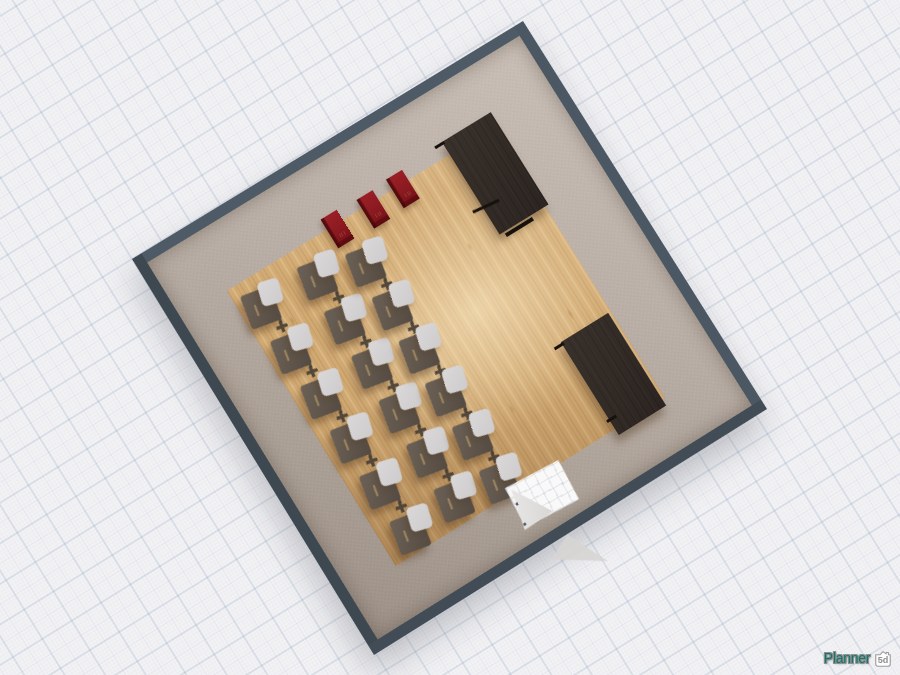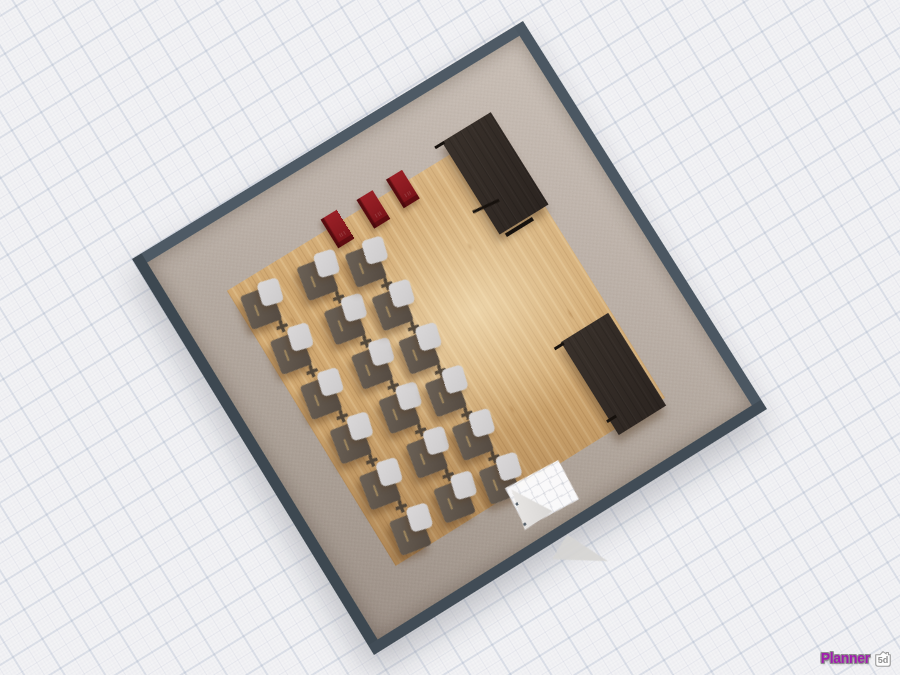--- a/index.html
+++ b/index.html
@@ -57,21 +57,21 @@
  background-image:
  repeating-linear-gradient(0deg,rgba(168,173,186,0.26) 0 1.2px,transparent 1.2px 10.5px),
  repeating-linear-gradient(90deg,rgba(168,173,186,0.26) 0 1.2px,transparent 1.2px 10.5px);}
 #leaf{position:absolute;left:190px;top:393px;width:37px;height:44px;
  background:linear-gradient(115deg,#eceae8,#d7d5d3);
  clip-path:polygon(30.5% 2.7%,94.6% 94.3%,3.8% 96.8%);filter:drop-shadow(-1px 1px 1.5px rgba(0,0,0,0.22));}
 .hinge{position:absolute;width:3px;height:3px;background:#4a5560;border-radius:50%;}
 #outtri{position:absolute;left:196px;top:459px;width:52px;height:50px;
  background:#d6d5d3;opacity:0.9;clip-path:polygon(56% 5%,95% 92%,6% 30%);}
 #wm{position:absolute;right:7px;bottom:7px;display:flex;align-items:center;gap:3px;}
-#wm .txt{font-size:14px;font-weight:bold;color:#a21caf;letter-spacing:-0.3px;
+#wm .txt{font-size:14px;font-weight:normal;color:#0f766e;letter-spacing:-0.3px;
  text-shadow:-1px -1px 0 #909090,1px -1px 0 #909090,-1px 1px 0 #909090,1px 1px 0 #909090,
  -1px 0 0 #909090,1px 0 0 #909090,0 -1px 0 #909090,0 1px 0 #909090,1px 2px 2px rgba(0,0,0,0.22);margin-left:24px;}
 </style></head><body>
 <div id="stage">
  <svg id="bgsvg" width="900" height="675" xmlns="http://www.w3.org/2000/svg">
 <defs>
         <pattern id="grid" width="34.5" height="34.5" patternUnits="userSpaceOnUse" patternTransform="translate(132 259) rotate(-31.73)">
 <rect width="34.5" height="34.5" fill="#f3f3f5"></rect>
           <rect x="3.15" y="0" width="0.6" height="34.5" fill="#8f9ab5" fill-opacity="0.08"></rect>
           <rect x="0" y="3.15" width="34.5" height="0.6" fill="#8f9ab5" fill-opacity="0.08"></rect>

